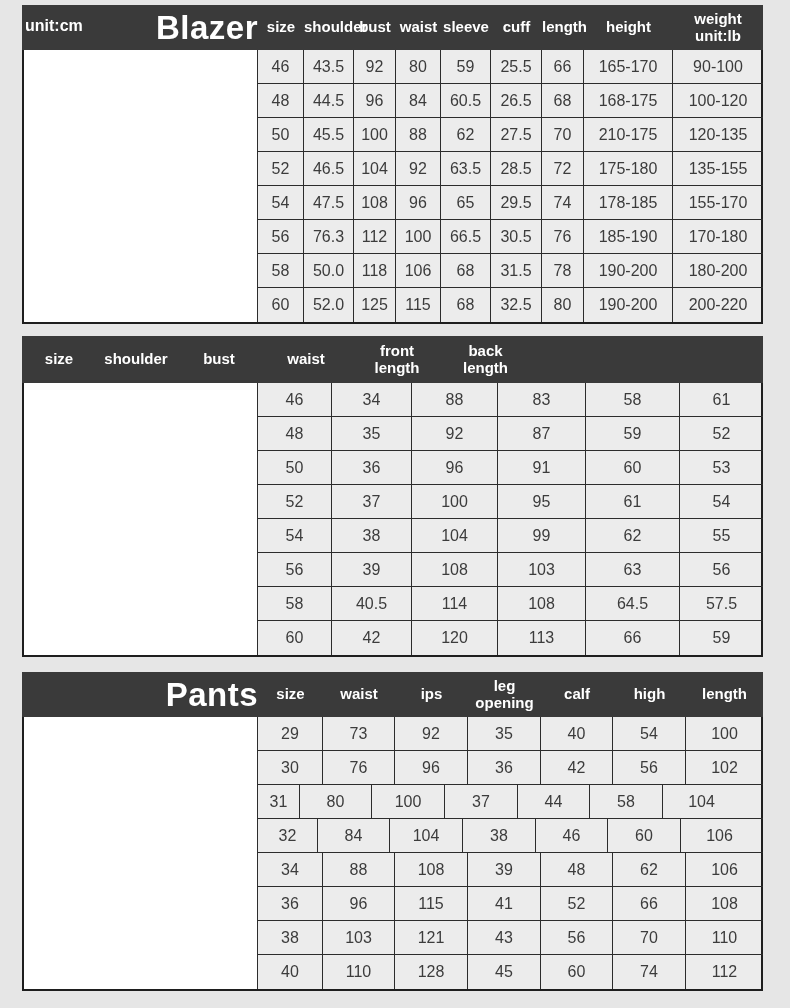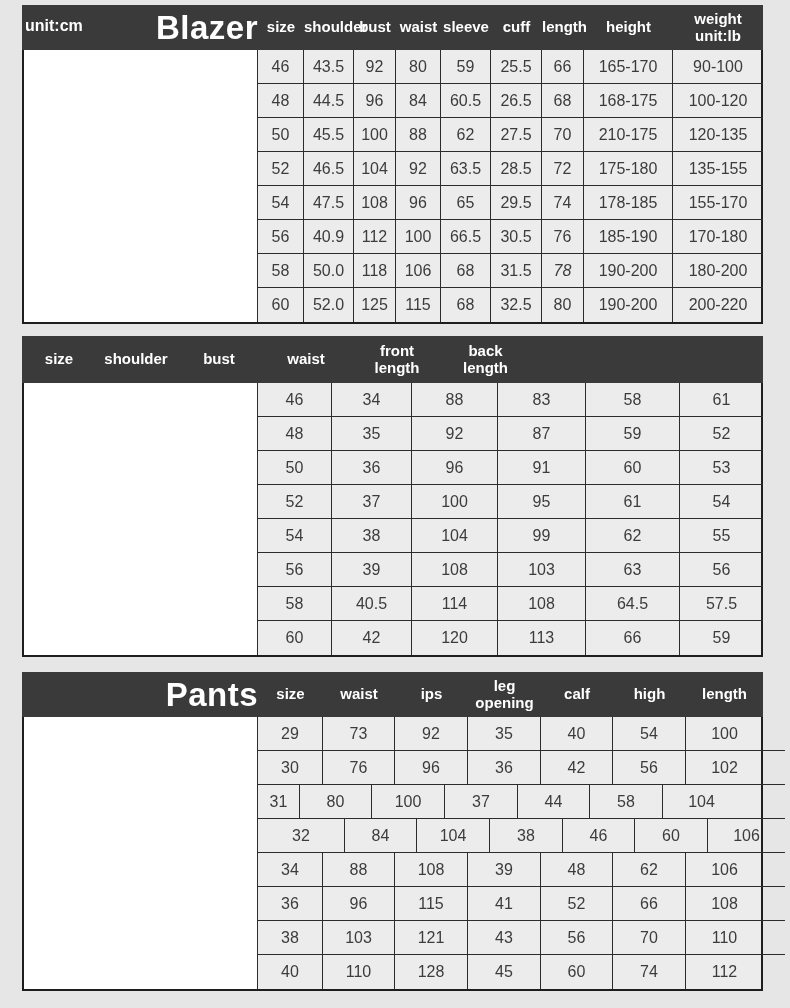--- a/index.html
+++ b/index.html
@@ -153,37 +153,37 @@
           <div class="tcell" style="width: 42px;">108</div>
           <div class="tcell" style="width: 45px;">96</div>
           <div class="tcell" style="width: 50px;">65</div>
           <div class="tcell" style="width: 51px;">29.5</div>
           <div class="tcell" style="width: 42px;">74</div>
           <div class="tcell" style="width: 89px;">178-185</div>
           <div class="tcell" style="width: 90px;">155-170</div>
         </div>
         <div class="trow">
           <div class="tcell" style="width: 46px;">56</div>
-          <div class="tcell" style="width: 50px;">40.9</div>
+          <div class="tcell" style="width: 50px;">76.3</div>
           <div class="tcell" style="width: 42px;">112</div>
           <div class="tcell" style="width: 45px;">100</div>
           <div class="tcell" style="width: 50px;">66.5</div>
           <div class="tcell" style="width: 51px;">30.5</div>
           <div class="tcell" style="width: 42px;">76</div>
           <div class="tcell" style="width: 89px;">185-190</div>
           <div class="tcell" style="width: 90px;">170-180</div>
         </div>
         <div class="trow">
           <div class="tcell" style="width: 46px;">58</div>
           <div class="tcell" style="width: 50px;">50.0</div>
           <div class="tcell" style="width: 42px;">118</div>
           <div class="tcell" style="width: 45px;">106</div>
           <div class="tcell" style="width: 50px;">68</div>
           <div class="tcell" style="width: 51px;">31.5</div>
-          <div class="tcell" style="width: 42px; font-style: italic;">78</div>
+          <div class="tcell" style="width: 42px;">78</div>
           <div class="tcell" style="width: 89px;">190-200</div>
           <div class="tcell" style="width: 90px;">180-200</div>
         </div>
         <div class="trow">
           <div class="tcell" style="width: 46px;">60</div>
           <div class="tcell" style="width: 50px;">52.0</div>
           <div class="tcell" style="width: 42px;">125</div>
           <div class="tcell" style="width: 45px;">115</div>
           <div class="tcell" style="width: 50px;">68</div>
           <div class="tcell" style="width: 51px;">32.5</div>
@@ -310,21 +310,21 @@
         <div class="trow">
           <div class="tcell" style="width: 42px;">31</div>
           <div class="tcell" style="width: 72px;">80</div>
           <div class="tcell" style="width: 73px;">100</div>
           <div class="tcell" style="width: 73px;">37</div>
           <div class="tcell" style="width: 72px;">44</div>
           <div class="tcell" style="width: 73px;">58</div>
           <div class="tcell" style="width: 77px;">104</div>
         </div>
         <div class="trow">
-          <div class="tcell" style="width: 87px;">32</div>
+          <div class="tcell" style="width: 60px;">32</div>
           <div class="tcell" style="width: 72px;">84</div>
           <div class="tcell" style="width: 73px;">104</div>
           <div class="tcell" style="width: 73px;">38</div>
           <div class="tcell" style="width: 72px;">46</div>
           <div class="tcell" style="width: 73px;">60</div>
           <div class="tcell" style="width: 77px;">106</div>
         </div>
         <div class="trow">
           <div class="tcell" style="width: 65px;">34</div>
           <div class="tcell" style="width: 72px;">88</div>

